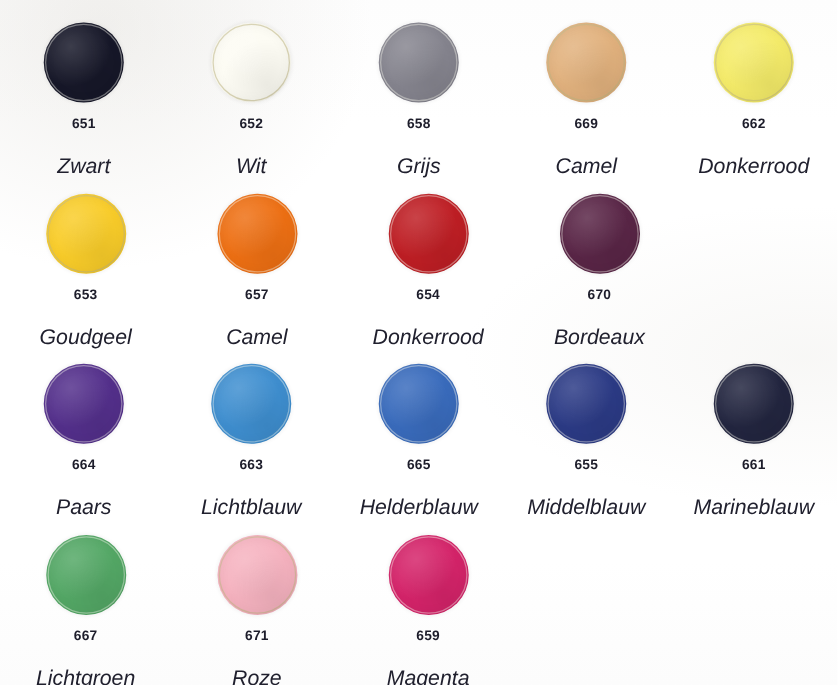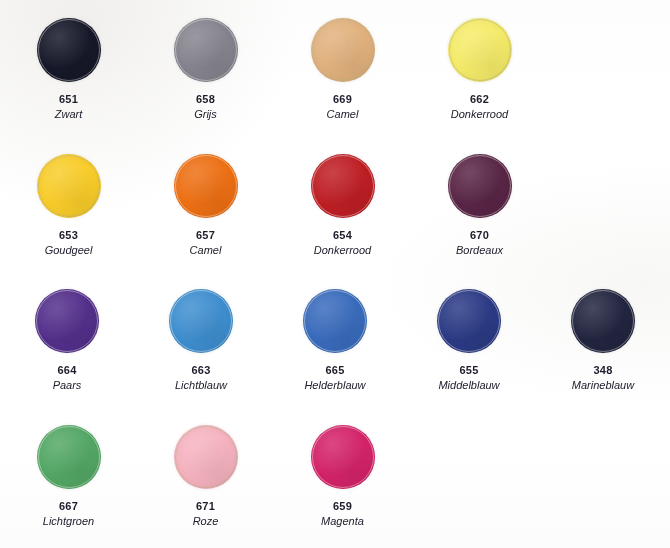--- a/index.html
+++ b/index.html
@@ -107,22 +107,22 @@
 
   .code {
     margin-top: 7px;
     font-size: 11px;
     font-weight: bold;
     color: #1d1d2b;
     letter-spacing: 0.2px;
     line-height: 1.1;
   }
   .name {
-    margin-top: 3px;
-    font-size: 11px;
+    margin-top: 18px;
+    font-size: 17px;
     font-style: italic;
     color: #20202e;
     line-height: 1.15;
     white-space: nowrap;
   }
 
   .empty-cell {
     width: 137px;
   }
 </style>
@@ -135,20 +135,27 @@
     <div class="row row-0">
       <div class="cell">
         <div class="swatch-wrap">
           <div class="swatch" style="background: rgb(23, 24, 41);"></div>
         </div>
         <div class="code">651</div>
         <div class="name">Zwart</div>
       </div>
       <div class="cell">
         <div class="swatch-wrap">
+          <div class="swatch light-ring" style="background: rgb(253, 252, 244);"></div>
+        </div>
+        <div class="code">652</div>
+        <div class="name">Wit</div>
+      </div>
+      <div class="cell">
+        <div class="swatch-wrap">
           <div class="swatch" style="background: rgb(134, 133, 143);"></div>
         </div>
         <div class="code">658</div>
         <div class="name">Grijs</div>
       </div>
       <div class="cell">
         <div class="swatch-wrap">
           <div class="swatch light-ring" style="background: rgb(226, 178, 126);"></div>
         </div>
         <div class="code">669</div>
@@ -218,21 +225,21 @@
         <div class="swatch-wrap">
           <div class="swatch" style="background: rgb(44, 59, 134);"></div>
         </div>
         <div class="code">655</div>
         <div class="name">Middelblauw</div>
       </div>
       <div class="cell">
         <div class="swatch-wrap">
           <div class="swatch" style="background: rgb(35, 38, 64);"></div>
         </div>
-        <div class="code">348</div>
+        <div class="code">661</div>
         <div class="name">Marineblauw</div>
       </div>
     </div>
     <div class="row row-3">
       <div class="cell">
         <div class="swatch-wrap">
           <div class="swatch" style="background: rgb(84, 168, 102);"></div>
         </div>
         <div class="code">667</div>
         <div class="name">Lichtgroen</div>

